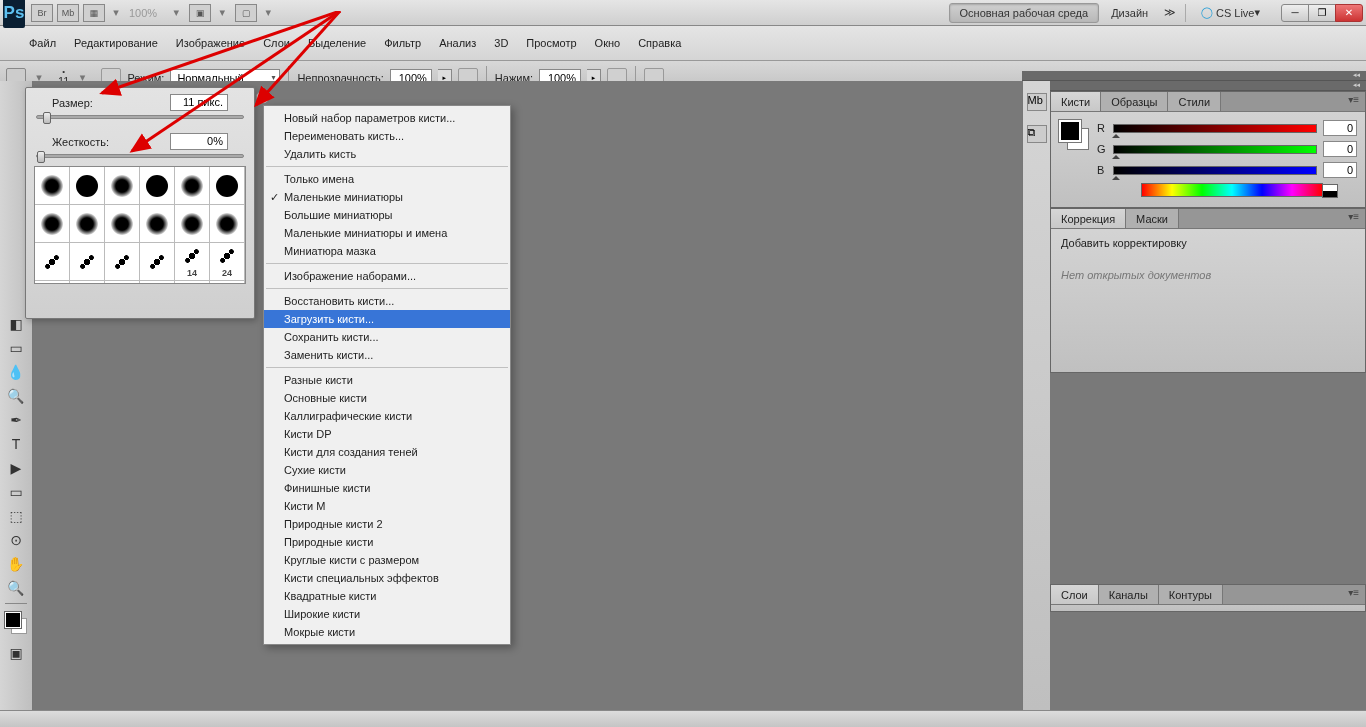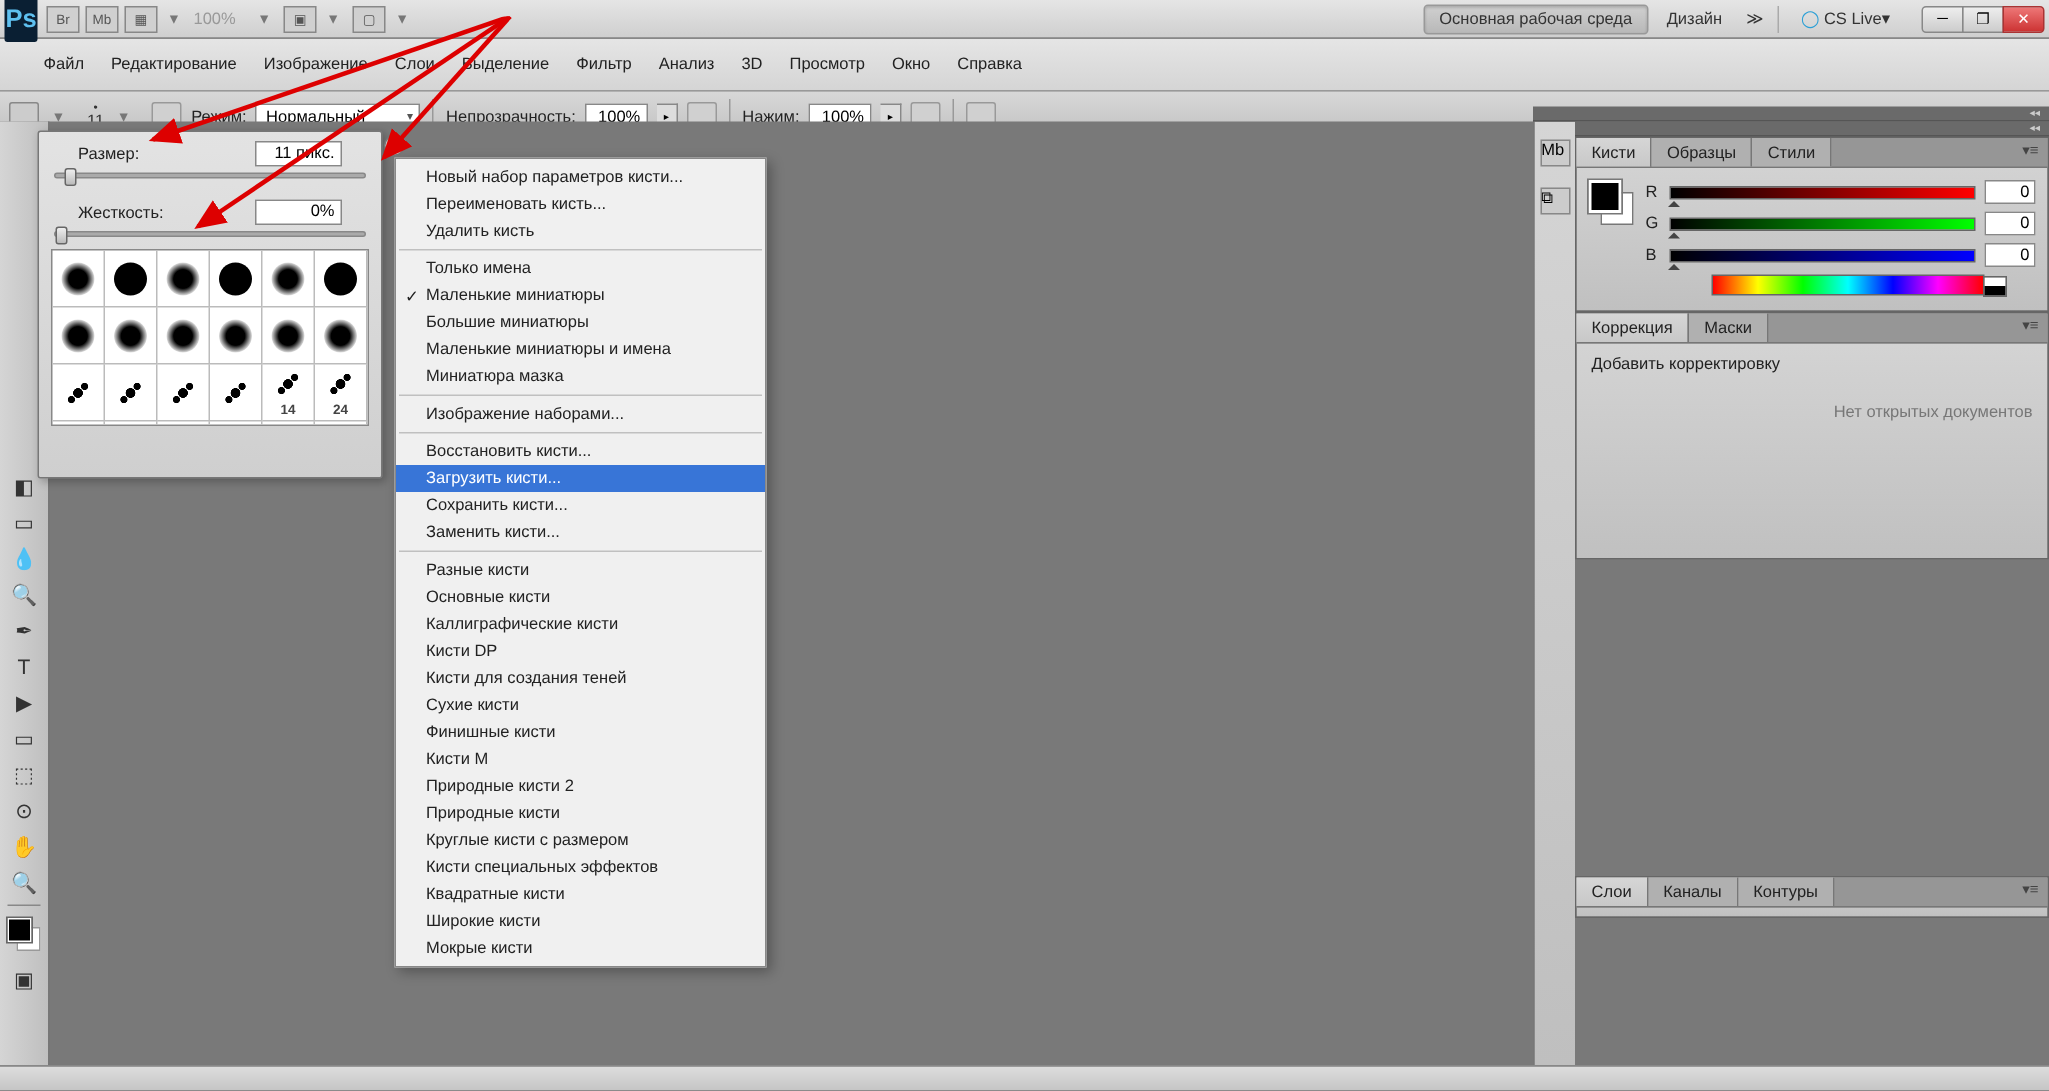--- a/index.html
+++ b/index.html
@@ -73,21 +73,21 @@
 .sbar { flex:1; height:9px; border:1px solid #666; position:relative;}
 .sbar.r { background:linear-gradient(90deg,#000,#f00);}
 .sbar.g { background:linear-gradient(90deg,#000,#0f0);}
 .sbar.b { background:linear-gradient(90deg,#000,#00f);}
 .sbar .th { position:absolute; left:-2px; bottom:-6px; width:0; height:0; border:4px solid transparent; border-bottom-color:#444;}
 .sval { width:34px; height:16px; background:#fff; border:1px solid #888; text-align:right; padding:0 3px; line-height:14px;}
 .spectrum { height:14px; margin:4px 34px 2px 44px; background:linear-gradient(90deg,#f00,#ff0,#0f0,#0ff,#00f,#f0f,#f00); border:1px solid #666; position:relative;}
 .spectrum:after { content:""; position:absolute; right:-16px; top:0; width:14px; height:100%; background:linear-gradient(#fff 50%,#000 50%); border:1px solid #666;}
 .adj-panel .p-body { padding:8px 10px 14px;}
 .adj-title { color:#222; margin-bottom:20px;}
-.adj-empty { text-align:right; color:#777; margin:18px 0;}
+.adj-empty { text-align:left; color:#777; font-style:italic; margin:18px 0;}
 .layers-panel { height:28px;}
 .statusbar { position:absolute; bottom:0; left:0; right:0; height:17px; background:linear-gradient(#ddd,#c5c5c5); border-top:1px solid #888;}
 .arrow-anno { position:absolute; z-index:100; pointer-events:none;}
 </style>
 </head>
 <body>
 
 <div class="titlebar">
   <div class="ps-logo">Ps</div>
   <div class="tb-icon">Br</div>

